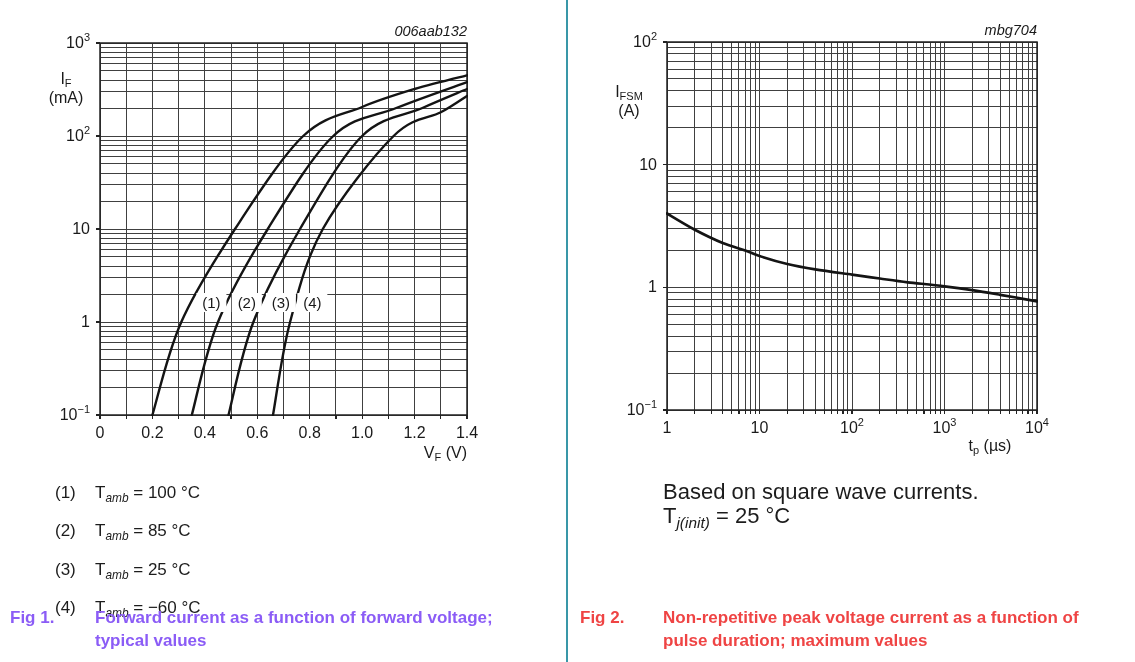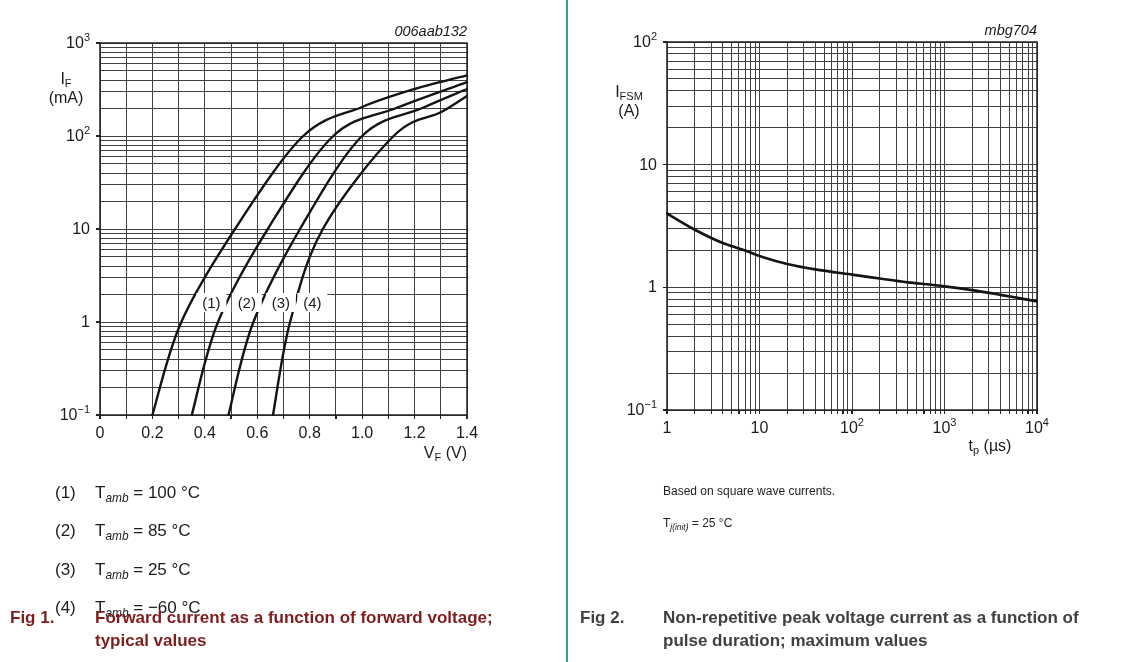--- a/index.html
+++ b/index.html
@@ -12,22 +12,22 @@
   #panel-left{left:0;width:567px;}
   #panel-right{left:567px;width:568px;}
   .chart-svg{position:absolute;left:0;top:0;}
   .divider{position:absolute;top:0;width:2px;height:662px;}
   
   .legend{position:absolute;left:55px;top:482px;font-size:17px;}
   .legend-row{display:flex;line-height:21px;margin-bottom:11px;}
   .lnum{width:40px;flex:0 0 40px;}
   sub{font-size:0.7em;font-style:italic;}
   
-  .conditions{position:absolute;left:96px;top:481px;font-size:12px;line-height:21px;}
-  .cond-line2{margin-top:11px;}
+  .conditions{position:absolute;left:96px;top:481px;font-size:22px;line-height:21px;}
+  .cond-line2{margin-top:3px;}
   
   .caption{position:absolute;top:606px;display:flex;font-weight:bold;font-size:17px;line-height:23px;}
   .cap-label{flex:0 0 85px;}
   #caption-1{left:10px;width:540px;}
   #caption-2{left:13px;width:545px;}
   #caption-2 .cap-label{flex:0 0 83px;}
   .cap-text{width:420px;}
 </style>
 </head>
 <body>
@@ -161,21 +161,21 @@
     <div class="legend-row">
       <span class="lnum">(3)</span>
       <span class="lcond"><span>T</span><sub>amb</sub>&nbsp;<span>= 25 °C</span></span>
     </div>
     <div class="legend-row">
       <span class="lnum">(4)</span>
       <span class="lcond"><span>T</span><sub>amb</sub>&nbsp;<span>= −60 °C</span></span>
     </div>
   </div>
 
-  <div class="caption" id="caption-1" style="color: #7f1d1d;">
+  <div class="caption" id="caption-1" style="color: #8b5cf6;">
     <span class="cap-label">Fig 1.</span>
     <span class="cap-text">Forward current as a function of forward voltage; typical values</span>
   </div>
 </div>
 
 <div class="divider" style="left: 566px; background: rgb(57, 151, 168);"></div>
 
 <div class="panel" id="panel-right">
   <svg id="fig2-svg" class="chart-svg" width="568" height="470">
       <defs>
@@ -310,17 +310,17 @@
       <text x="62" y="116" font-family="&quot;Liberation Sans&quot;,&quot;DejaVu Sans&quot;,sans-serif" fill="#1a1a1a" font-size="16" text-anchor="middle">(A)</text>
       <text x="423" y="451" font-family="&quot;Liberation Sans&quot;,&quot;DejaVu Sans&quot;,sans-serif" fill="#1a1a1a" font-size="16" text-anchor="middle"><tspan>t</tspan><tspan font-size="11" dy="3">p</tspan><tspan dy="-3"> (µs)</tspan></text>
       <text x="470" y="35" font-family="&quot;Liberation Sans&quot;,&quot;DejaVu Sans&quot;,sans-serif" fill="#1a1a1a" font-size="14.5" text-anchor="end" font-style="italic">mbg704</text>
     </svg>
 
   <div class="conditions">
     <div class="cond-line1">Based on square wave currents.</div>
     <div class="cond-line2"><span>T</span><sub>j(init)</sub>&nbsp;<span>= 25 °C</span></div>
   </div>
 
-  <div class="caption" id="caption-2" style="color: #404040;">
+  <div class="caption" id="caption-2" style="color: #ef4444;">
     <span class="cap-label">Fig 2.</span>
     <span class="cap-text">Non-repetitive peak voltage current as a function of pulse duration; maximum values</span>
   </div>
 </div>
 
 </body></html>

